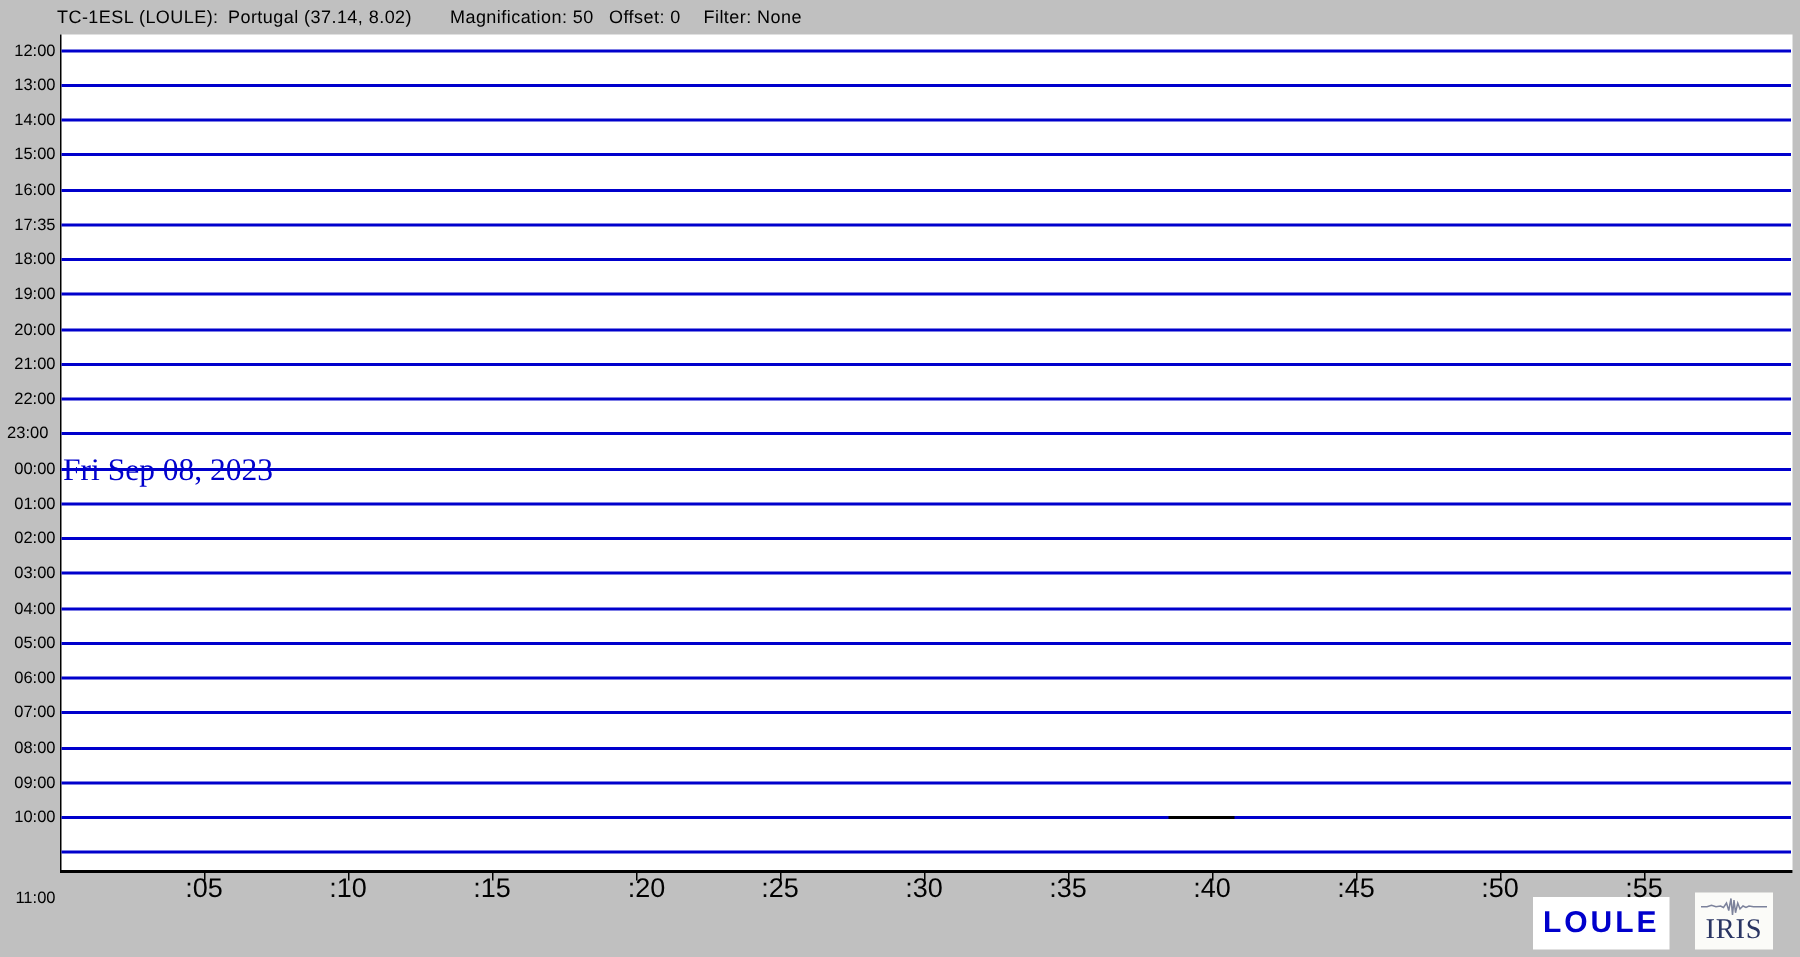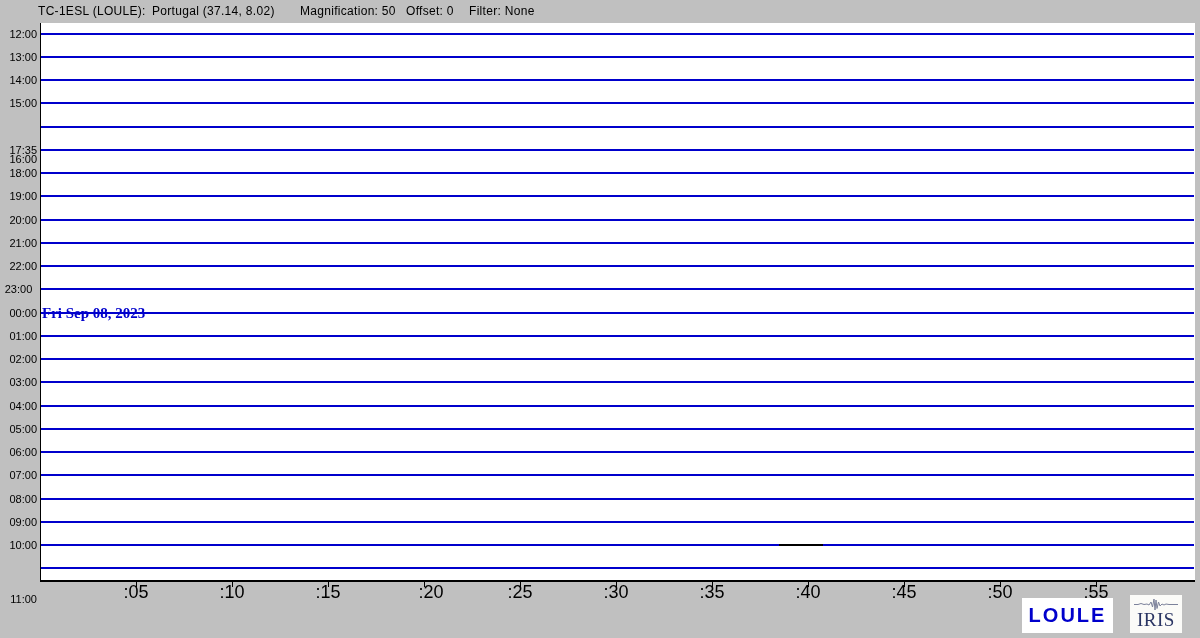--- a/index.html
+++ b/index.html
@@ -30,22 +30,22 @@
   }
   .x-tick{
     position:absolute;width:1px;height:7px;top:580px;background:#000;z-index:1;
   }
   .x-tick-label{
     position:absolute;top:582px;width:44px;text-align:center;
     font-size:18px;color:#000;z-index:2;
   }
   #date-label{
     position:absolute;left:42px;z-index:4;
-    font-family:"Liberation Serif", serif;font-weight:bold;
-    font-size:15px;color:#0000cc;white-space:nowrap;height:18px;line-height:18px;
+    font-family:"Liberation Serif", serif;font-weight:normal;
+    font-size:21px;color:#0000cc;white-space:nowrap;height:18px;line-height:18px;
   }
   #station-button{
     position:absolute;left:1022px;top:598px;width:91px;height:35px;
     background:#ffffff;display:flex;align-items:center;justify-content:center;
     cursor:pointer;
   }
   #station-button span{
     font-size:20px;font-weight:bold;color:#0000cc;letter-spacing:2px;
   }
   #iris-logo{
@@ -73,21 +73,21 @@
 <div id="plot-area"></div>
 <div id="stage">
     <div class="row-label" style="top: 27px;">12:00</div>
     <div class="trace-line" style="top: 33px; background: rgb(0, 0, 204);"></div>
     <div class="row-label" style="top: 50px;">13:00</div>
     <div class="trace-line" style="top: 56px; background: rgb(0, 0, 204);"></div>
     <div class="row-label" style="top: 73px;">14:00</div>
     <div class="trace-line" style="top: 79px; background: rgb(0, 0, 204);"></div>
     <div class="row-label" style="top: 96px;">15:00</div>
     <div class="trace-line" style="top: 102px; background: rgb(0, 0, 204);"></div>
-    <div class="row-label" style="top: 120px; margin-top: 32px;">16:00</div>
+    <div class="row-label" style="top: 120px;">16:00</div>
     <div class="trace-line" style="top: 126px; background: rgb(0, 0, 204);"></div>
     <div class="row-label" style="top: 143px;">17:35</div>
     <div class="trace-line" style="top: 149px; background: rgb(0, 0, 204);"></div>
     <div class="row-label" style="top: 166px;">18:00</div>
     <div class="trace-line" style="top: 172px; background: rgb(0, 0, 204);"></div>
     <div class="row-label" style="top: 189px;">19:00</div>
     <div class="trace-line" style="top: 195px; background: rgb(0, 0, 204);"></div>
     <div class="row-label" style="top: 213px;">20:00</div>
     <div class="trace-line" style="top: 219px; background: rgb(0, 0, 204);"></div>
     <div class="row-label" style="top: 236px;">21:00</div>

